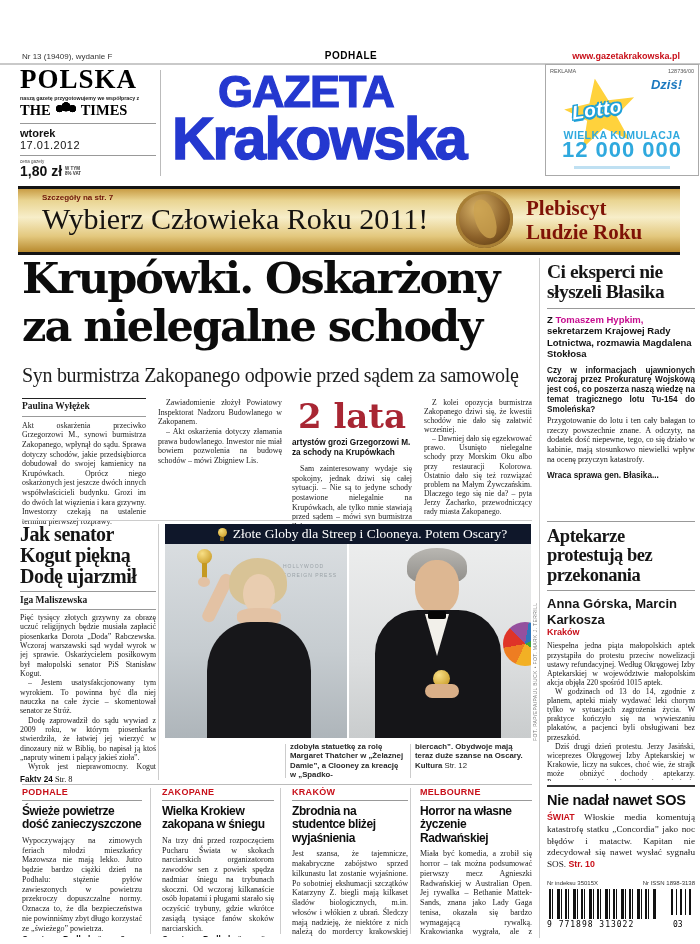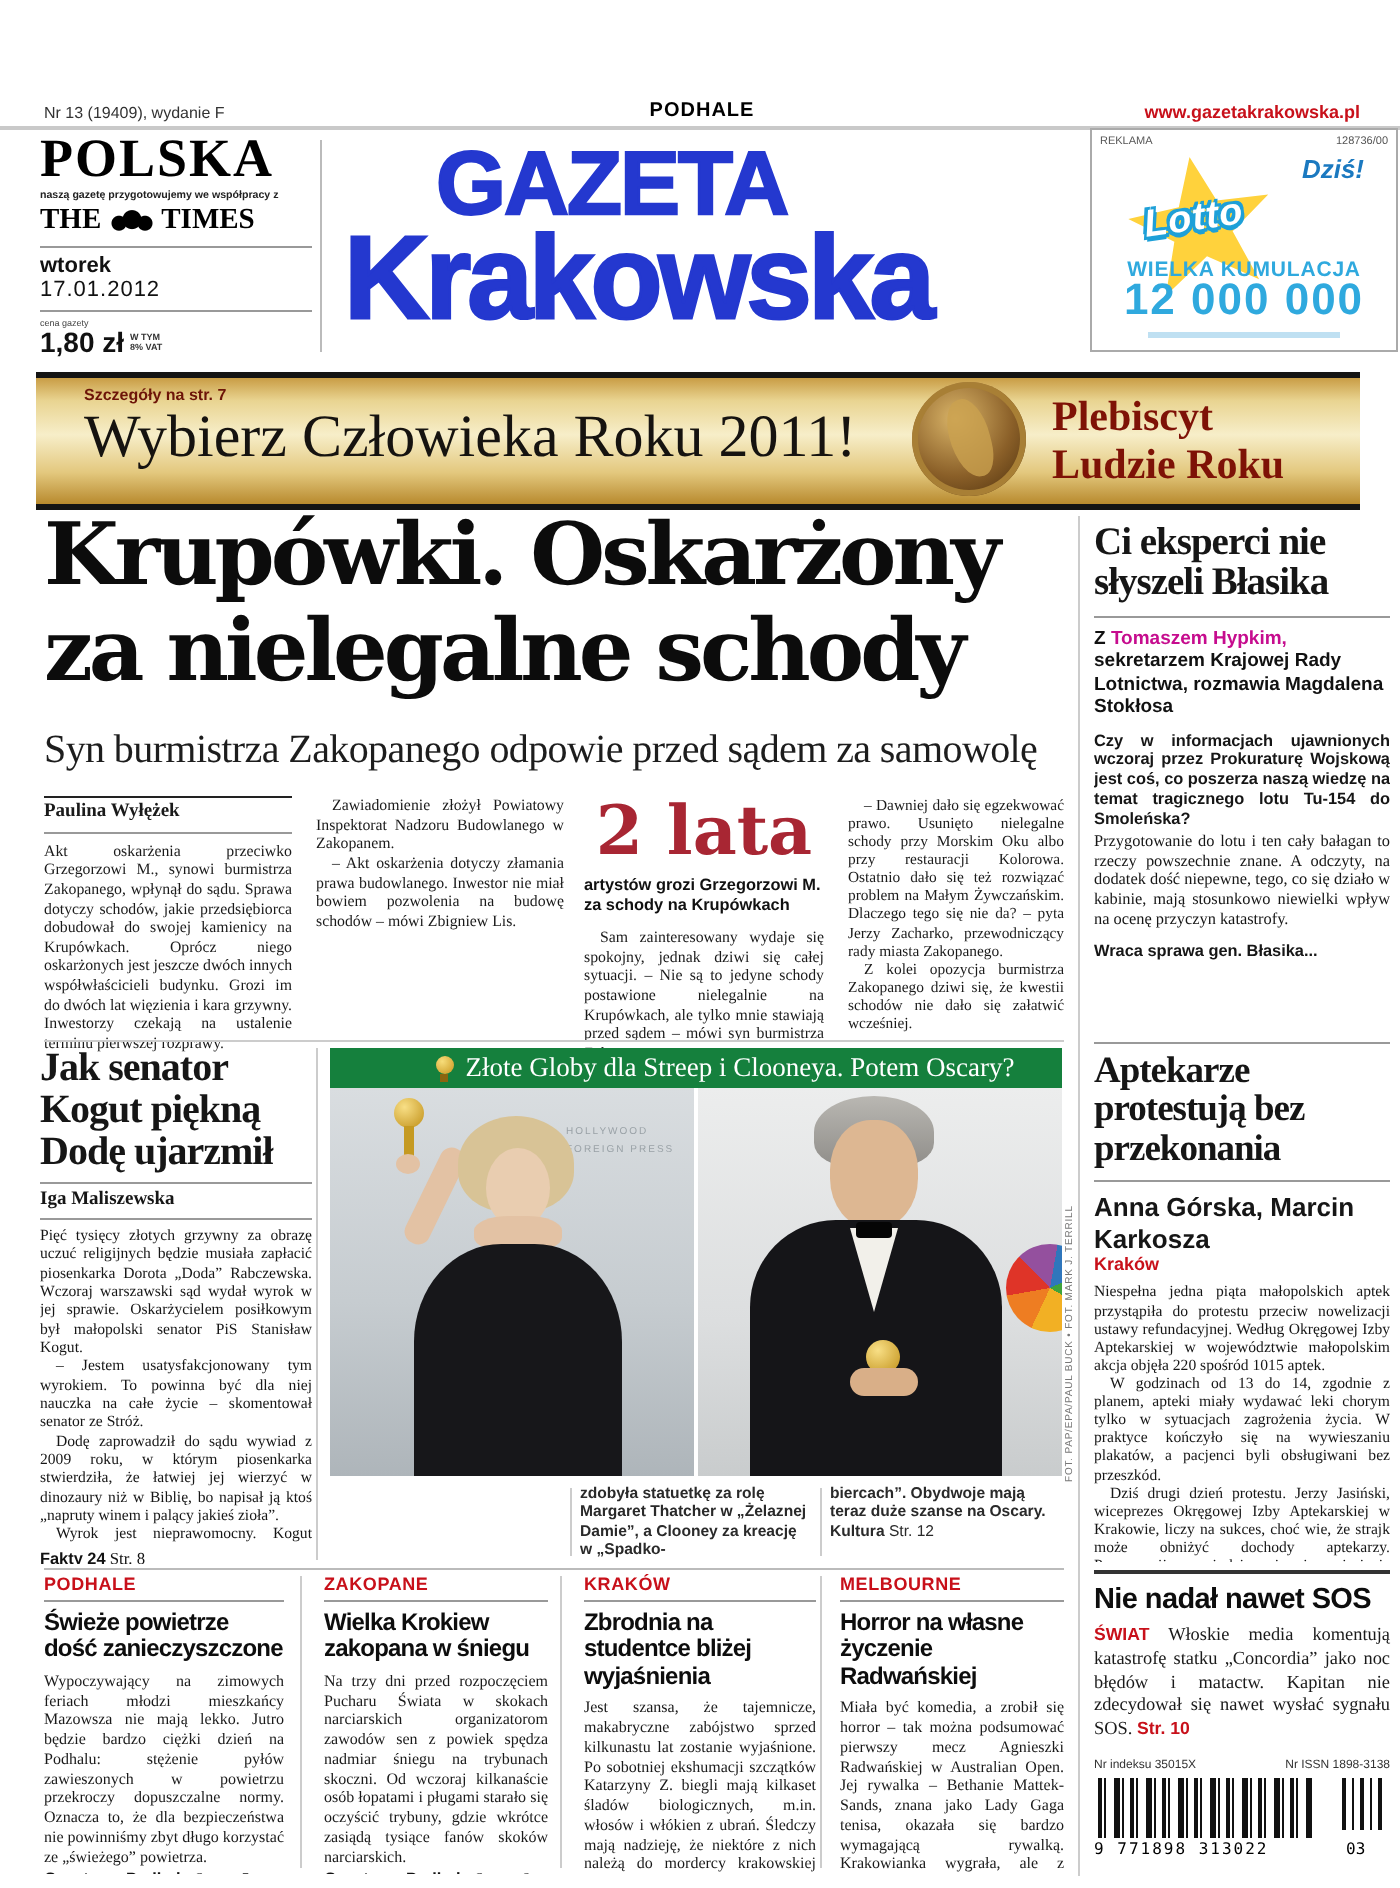--- a/index.html
+++ b/index.html
@@ -10,21 +10,21 @@
   .topline{position:absolute;left:22px;right:20px;top:49px;height:13px;}
   .tl-left{position:absolute;left:0;top:3px;font-size:8px;color:#333;}
   .tl-center{position:absolute;left:0;right:0;top:1px;text-align:center;font-weight:bold;font-size:10px;letter-spacing:.5px;color:#000;}
   .tl-right{position:absolute;right:0;top:2px;color:#c8101a;font-weight:bold;font-size:9px;}
   .rule-full{position:absolute;left:0;right:0;top:63px;height:2px;background:#c9c9c9;}
 
   
   .mh{position:absolute;left:20px;top:66px;width:136px;}
   .polska{font-family:"Liberation Serif",serif;font-weight:bold;font-size:27px;letter-spacing:1px;line-height:1;color:#000;}
   .coop{font-size:5.3px;font-weight:bold;margin-top:2px;color:#222;}
-  .times-row{font-family:"Liberation Serif",serif;font-weight:bold;font-size:14.5px;margin-top:1px;display:flex;align-items:center;color:#000;}
+  .times-row{font-family:"Liberation Serif",serif;font-weight:bold;font-size:14.5px;margin-top:1px;display:flex;color:#000;}
   .crest{display:inline-block;width:26px;height:12px;margin:0 2px;
     background:radial-gradient(circle at 25% 55%,#000 0 3.5px,transparent 4px),
                radial-gradient(circle at 50% 40%,#000 0 4.5px,transparent 5px),
                radial-gradient(circle at 75% 55%,#000 0 3.5px,transparent 4px);}
   .mh-rule{height:1px;background:#999;margin:4px 0 3px;}
   .day{font-weight:bold;font-size:11px;}
   .date{font-size:11px;letter-spacing:.5px;}
   .price-label{font-size:4.5px;color:#444;margin-top:1px;}
   .price-row{display:flex;gap:3px;align-items:flex-start;}
   .price{font-weight:bold;font-size:14px;line-height:1;}
@@ -104,21 +104,21 @@
   .kogut h2{font-weight:bold;font-size:20px;line-height:1.06;letter-spacing:-.5px;margin:0 0 3px;}
   .kogut .rule{height:1px;background:#999;margin:3px 0;}
   .kogut .byl{font-family:"Liberation Serif",serif;font-size:9.5px;}
   .kogut .kbody{height:158px;overflow:hidden;}
   .kogut p{font-size:7.8px;line-height:1.2;text-align:justify;margin:0;}
   .kogut p.ind{text-indent:8px;}
   .v2{position:absolute;left:158px;top:524px;width:1px;height:256px;background:#ccc;}
 
   
   .photo{position:absolute;left:165px;top:524px;width:366px;height:214px;}
-  .pbar{position:absolute;left:0;right:0;top:0;height:20px;background:#15803d;color:#fff;
+  .pbar{position:absolute;left:0;right:0;top:0;height:20px;background:#0f172a;color:#fff;
     font-family:"Liberation Serif",serif;font-size:13.5px;display:flex;align-items:center;justify-content:center;gap:6px;padding-left:29px;}
   .globe{width:9px;height:13px;position:relative;flex:0 0 auto;}
   .globe::before{content:"";position:absolute;left:0;top:0;width:9px;height:9px;border-radius:50%;background:radial-gradient(circle at 35% 30%,#f7dd7a,#c9961e);}
   .globe::after{content:"";position:absolute;left:2.5px;top:9px;width:4px;height:4px;background:#8a6510;}
   .photos{position:absolute;left:0;right:0;top:20px;height:194px;display:flex;gap:2px;background:#fff;}
   .ph{position:relative;flex:1;overflow:hidden;}
   .ph-l{background:linear-gradient(180deg,#d9dde0,#c6ccd0 55%,#aeb5ba);}
   .ph-r{background:linear-gradient(180deg,#eceded,#dcdedf 60%,#c9cccd);}
   .bk{position:absolute;font-size:5px;color:#9aa2a7;line-height:1.7;letter-spacing:1px;}
   .ph div{position:absolute;}
@@ -251,22 +251,22 @@
   <div class="acol c2">
     <p class="ind">Zawiadomienie złożył Powiatowy Inspektorat Nadzoru Budowlanego w Zakopanem.</p>
     <p class="ind">– Akt oskarżenia dotyczy złamania prawa budowlanego. Inwestor nie miał bowiem pozwolenia na budowę schodów – mówi Zbigniew Lis.</p>
   </div>
   <div class="acol c3">
     <div class="stat-num">2 lata</div>
     <div class="stat-cap">artystów grozi Grzegorzowi M. za schody na Krupówkach</div>
     <p class="ind">Sam zainteresowany wydaje się spokojny, jednak dziwi się całej sytuacji. – Nie są to jedyne schody postawione nielegalnie na Krupówkach, ale tylko mnie stawiają przed sądem – mówi syn burmistrza Zakopanego.</p>
   </div>
   <div class="acol c4">
+    <p class="ind">Z kolei opozycja burmistrza Zakopanego dziwi się, że kwestii schodów nie dało się załatwić wcześniej.</p>
     <p class="ind">– Dawniej dało się egzekwować prawo. Usunięto nielegalne schody przy Morskim Oku albo przy restauracji Kolorowa. Ostatnio dało się też rozwiązać problem na Małym Żywczańskim. Dlaczego tego się nie da? – pyta Jerzy Zacharko, przewodniczący rady miasta Zakopanego.</p>
-    <p class="ind">Z kolei opozycja burmistrza Zakopanego dziwi się, że kwestii schodów nie dało się załatwić wcześniej.</p>
     <div class="more">Więcej na stronie 4</div>
   </div>
 
   <div class="vline-r"></div>
 
   <div class="sec interview">
     <h2>Ci eksperci nie słyszeli Błasika</h2>
     <div class="rule"></div>
     <div class="intro">
       <span>Z </span><span class="mag">Tomaszem Hypkim,</span><span> sekretarzem Krajowej Rady Lotnictwa, rozmawia Magdalena Stokłosa</span>

